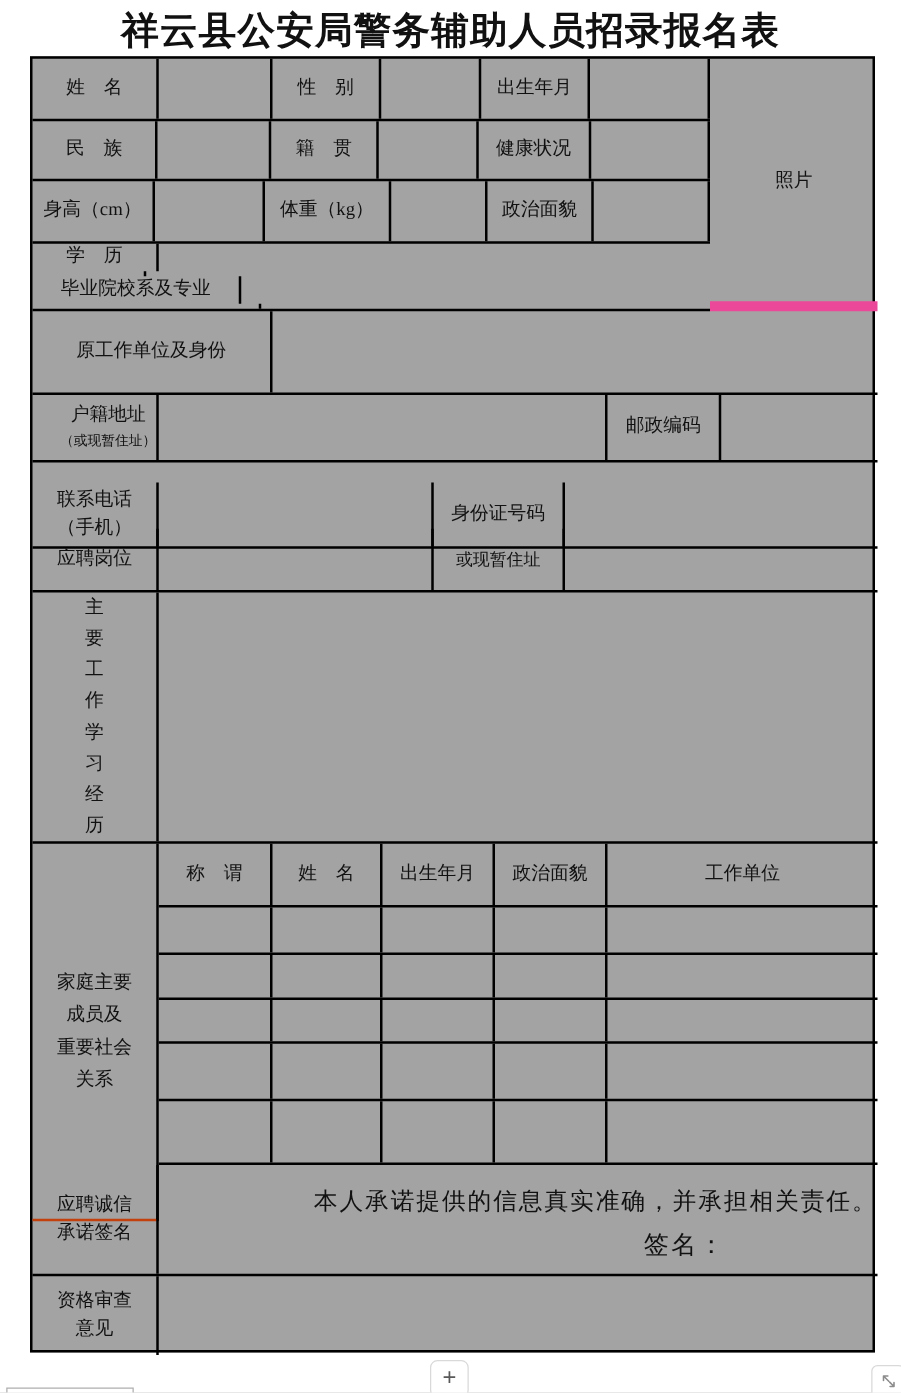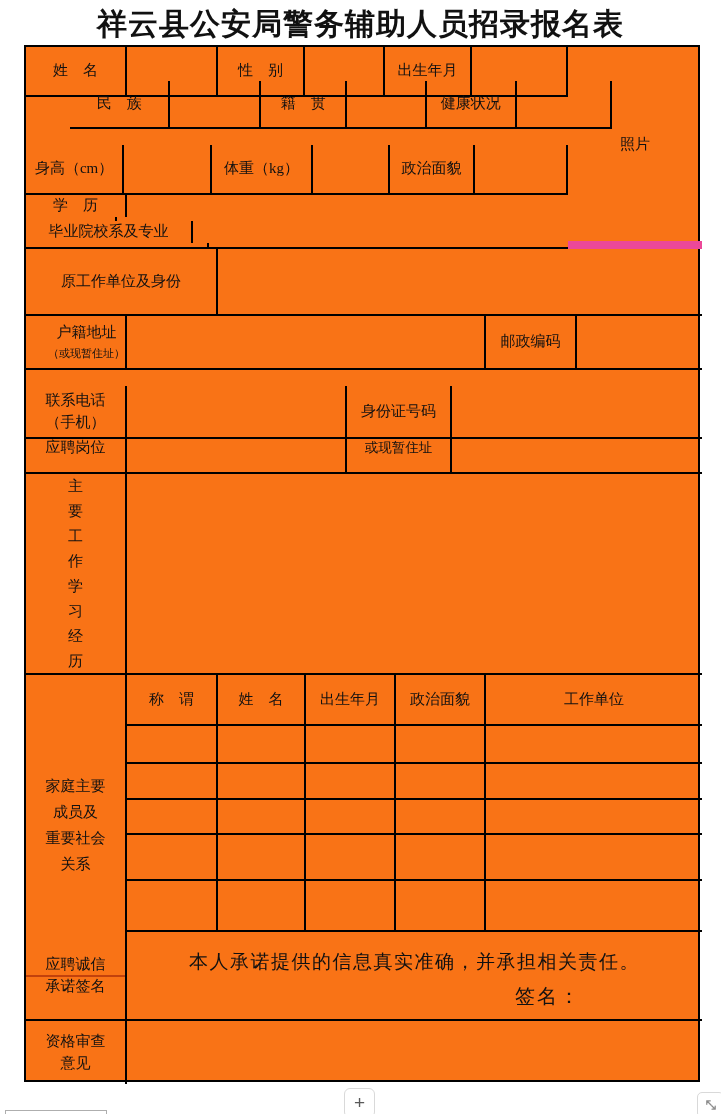--- a/index.html
+++ b/index.html
@@ -1,38 +1,38 @@
 <!DOCTYPE html>
 <html lang="zh"><head>
 <meta charset="utf-8">
 <style>
   * { margin:0; padding:0; box-sizing:border-box; }
   html,body { width:721px; height:1114px; background:#ffffff; overflow:hidden; position:relative;
               font-family:"Liberation Serif","DejaVu Serif",serif; color:#111; }
   .page-title { position:absolute; top:4px; left:0; width:721px; text-align:center;
                 font-size:30px; font-weight:bold; letter-spacing:1px; }
   .form-table { position:absolute; left:24px; top:45px; width:676px; height:1037px;
-                border:2px solid #000; background:#f97316; }
+                border:2px solid #000; background:#a3a3a3; }
   .trow { position:absolute; left:0; display:flex; border-bottom:2px solid #000; }
   .trow.no-b { border-bottom:none; }
   .cell { height:100%; display:flex; align-items:center; justify-content:center;
           border-right:2px solid #000; font-size:15px; text-align:center; line-height:1.45; }
   .cell.no-r { border-right:none; }
   .abs-cell { position:absolute; display:flex; align-items:center; justify-content:center;
               font-size:15px; text-align:center; }
   .preline { white-space:pre-line; }
   .sub { font-size:11px; margin-top:2px; }
   .addr-label { flex-direction:column; }
   .small-label { font-size:13.5px; }
   .photo-cell { position:absolute; left:542px; top:0; width:134px; height:202px;
                 border-bottom:8px solid #ec4899; display:flex; align-items:center; justify-content:center;
                 font-size:15px;text-align:center; }
   .exp-label { line-height:25px; font-size:15px; }
   .family-label { line-height:26px; }
-  .statement-cell { position:relative; display:block; text-align:center;
+  .statement-cell { position:relative; display:block; text-align:right;
                     font-size:19px; letter-spacing:1.5px; padding-top:16px; }
   .signature { position:absolute; left:388px; top:50px; font-size:20px; letter-spacing:2px; }
   
   .add-btn { position:absolute; left:344px; top:1088px; width:31px; height:30px;
              background:#fff; border:1px solid #d9d9d9; border-radius:6px;
              display:flex; align-items:center; justify-content:center;
              font-family:"Liberation Sans","DejaVu Sans",sans-serif;
              font-size:19px; color:#595959; cursor:pointer; }
   .fs-btn { position:absolute; left:697px; top:1092px; width:27px; height:26px;
             background:#fff; border:1px solid #d9d9d9; border-radius:5px;
@@ -49,21 +49,21 @@
 
   <div class="trow" style="top:0; width:542px; height:50px;">
     <div class="cell" style="width:101px;">姓　名</div>
     <div class="cell" style="width:91px;"></div>
     <div class="cell" style="width:87px;">性　别</div>
     <div class="cell" style="width:80px;"></div>
     <div class="cell" style="width:87px;">出生年月</div>
     <div class="cell" style="width:96px;"></div>
   </div>
 
-  <div class="trow" style="top:34px; width:542px; height:48px;margin-left:44px;">
+  <div class="trow" style="top:50px; width:542px; height:48px;">
     <div class="cell" style="width:101px;">民　族</div>
     <div class="cell" style="width:91px;"></div>
     <div class="cell" style="width:87px;">籍　贯</div>
     <div class="cell" style="width:80px;"></div>
     <div class="cell" style="width:90px;">健康状况</div>
     <div class="cell" style="width:96px;"></div>
   </div>
 
   <div class="trow" style="top:98px; width:542px; height:50px;">
     <div class="cell" style="width:101px;">身高（cm）</div>

